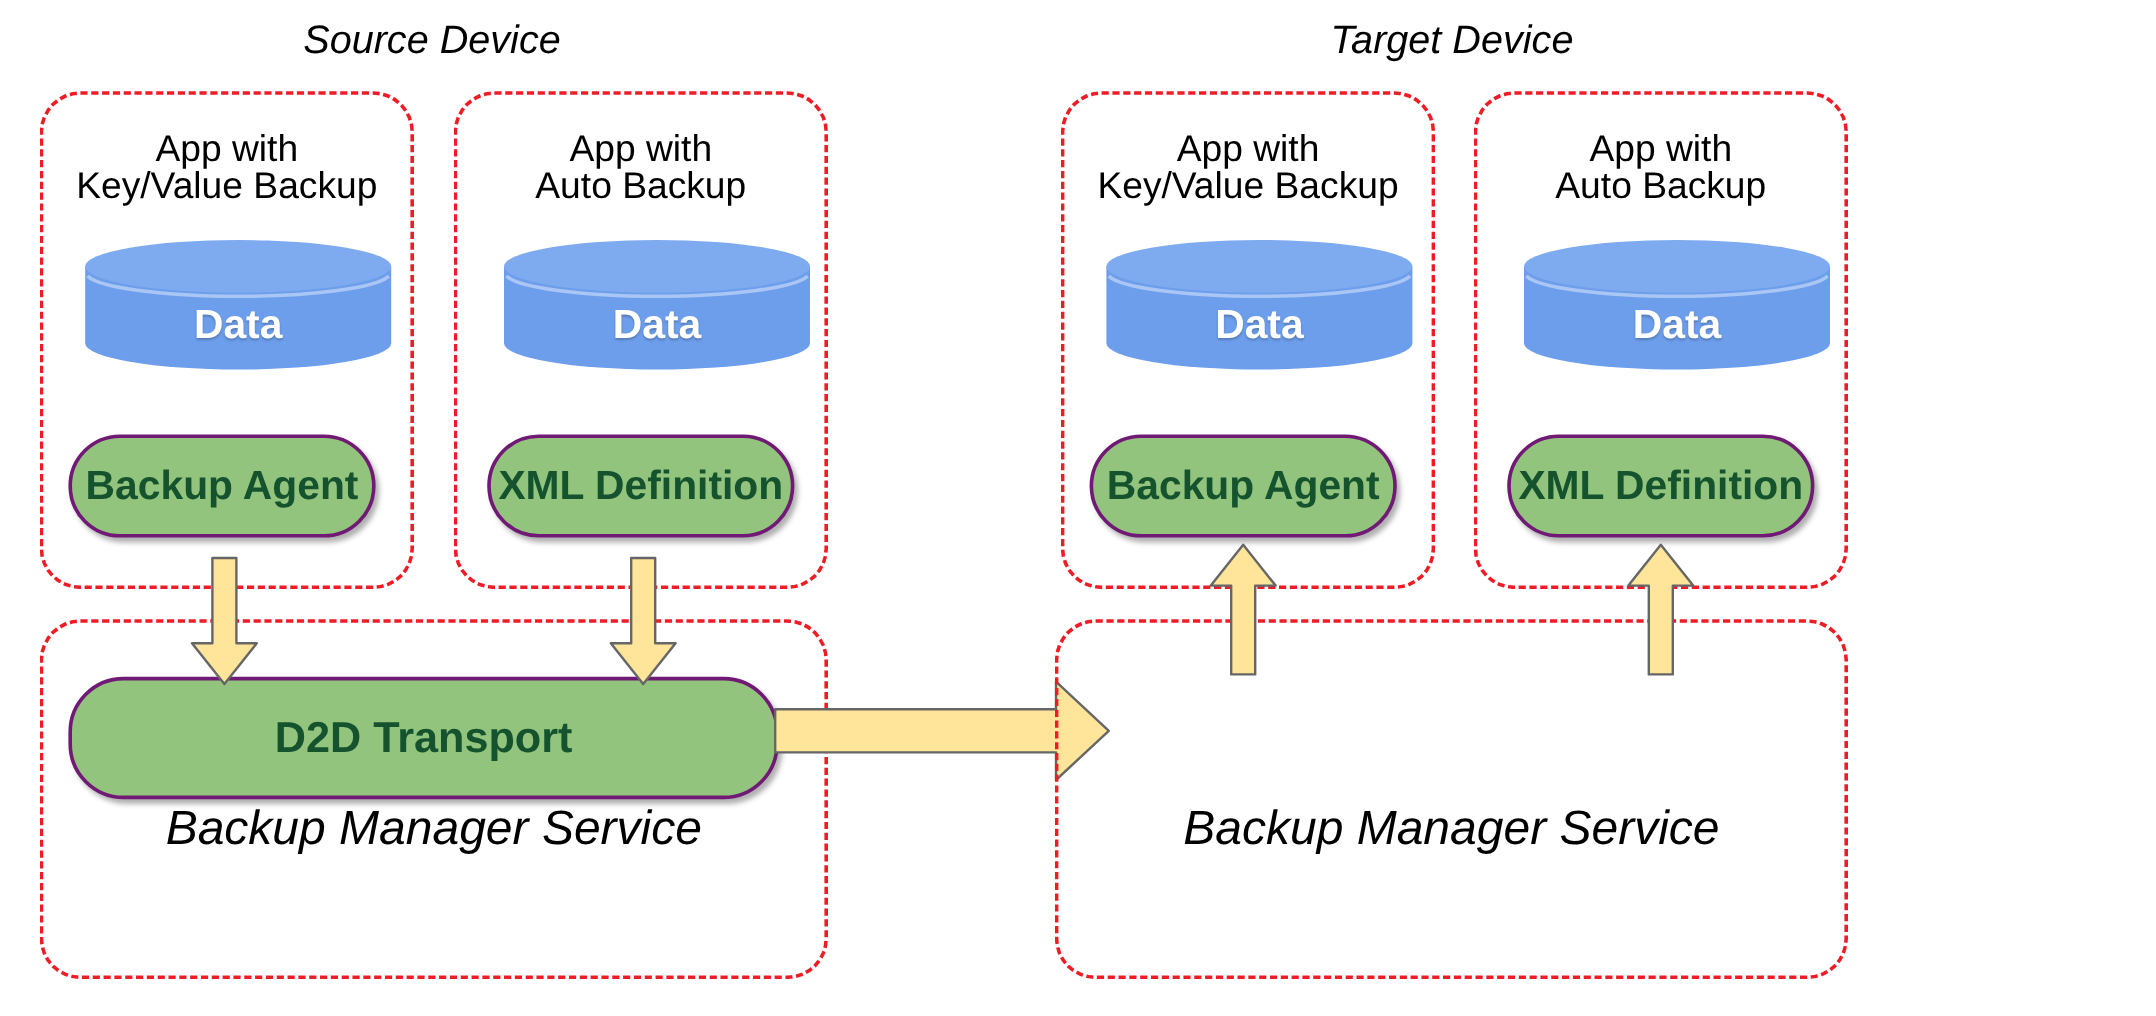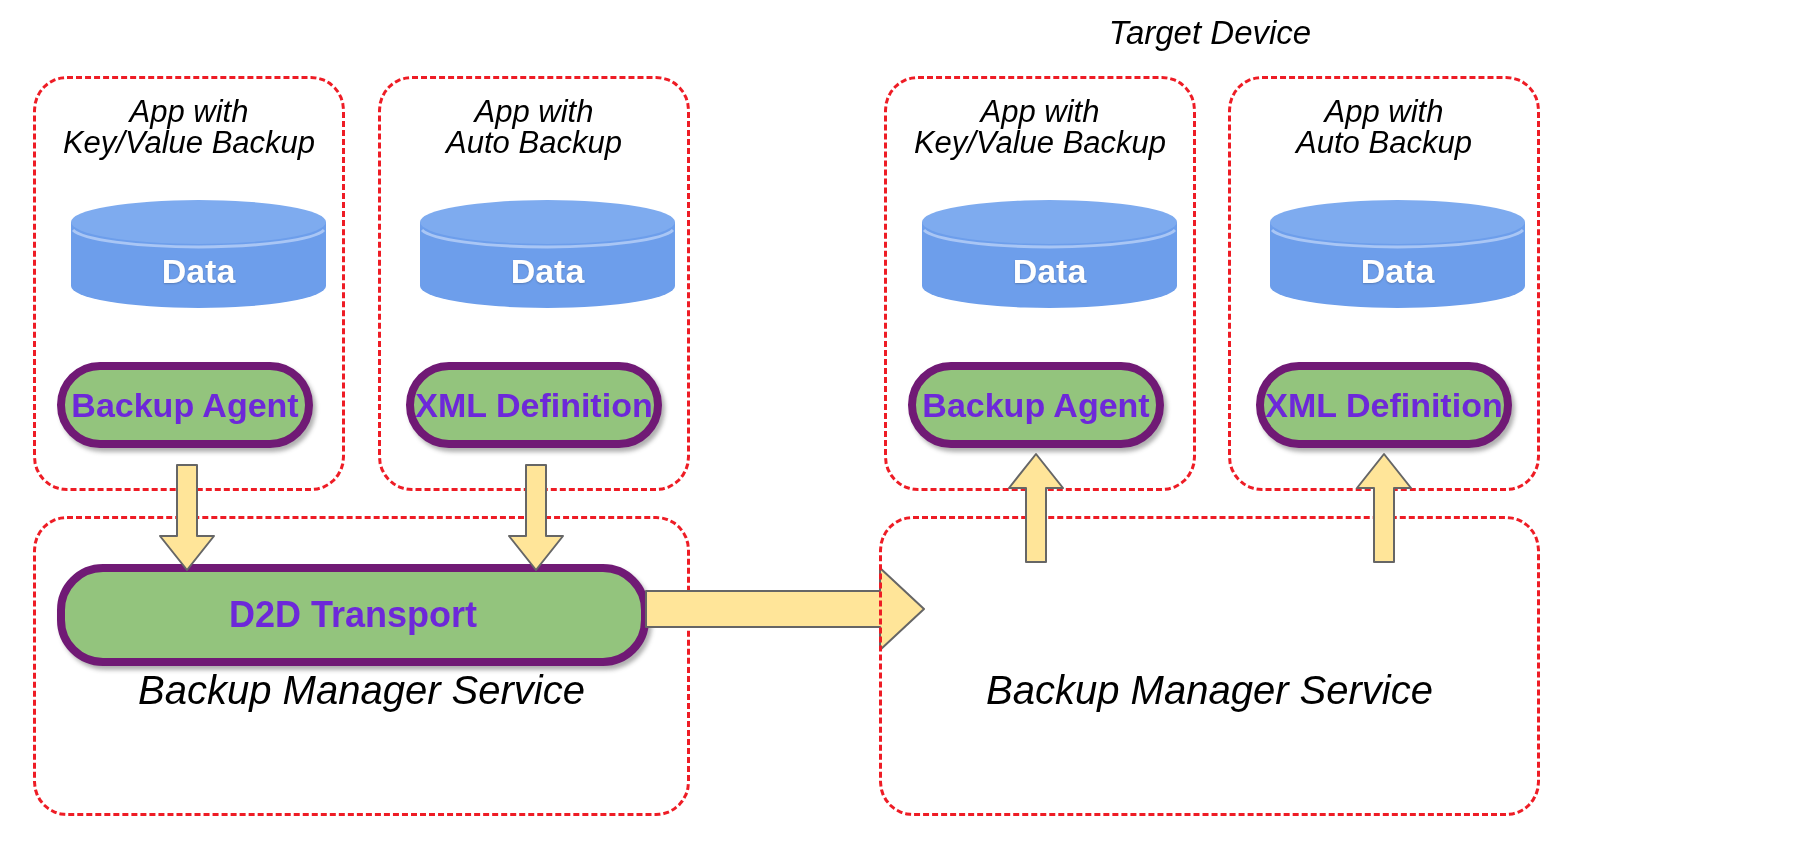--- a/index.html
+++ b/index.html
@@ -35,27 +35,27 @@
     position: absolute;
     border: 3px dashed #ee1c25;
     border-radius: 34px;
     box-sizing: border-box;
     background: transparent;
   }
 
   
   .app-label {
     position: absolute;
-    font-style: italic;
     font-size: 31px;
     line-height: 1.0;
     color: #000000;
     text-align: center;
     white-space: pre-line;
     font-family: "Liberation Sans", sans-serif;
+    margin-top: 12px;
   }
 
   
   .service-label {
     position: absolute;
     font-style: italic;
     font-size: 40px;
     color: #000000;
     text-align: center;
     white-space: nowrap;
@@ -82,26 +82,26 @@
     font-weight: bold;
     font-size: 34px;
     font-family: "Liberation Sans", sans-serif;
     text-shadow: 0 1px 2px rgba(0,0,0,0.22);
   }
 
   
   .green-box {
     position: absolute;
     background: #93c47d;
-    border: 8px solid #701a75;
+    border: 3px solid #701a75;
     box-sizing: border-box;
     display: flex;
     align-items: center;
     justify-content: center;
-    color: #6d28d9;
+    color: #14532d;
     font-weight: bold;
     font-family: "Liberation Sans", sans-serif;
     box-shadow: 3px 4px 4px rgba(80,80,80,0.45);
   }
   .green-box.pill {
     border-radius: 46px;
     font-size: 34px;
   }
   .green-box.transport {
     border-radius: 46px;
@@ -115,20 +115,21 @@
   .arrow svg {
     display: block;
     overflow: visible;
   }
 </style>
 </head>
 <body>
 
 <div id="canvas">
 
+  <div class="device-title" style="left:30px; top:14px; width:660px;">Source Device</div>
 
   <div class="dashed-box" style="left:33px; top:76px; width:312px; height:415px;"></div>
   <div class="app-label" style="left:33px; top:96px; width:312px;">App with
 Key/Value Backup</div>
 
   <div class="cylinder" style="left:57px; top:200px; width:255px; height:108px;">
     <svg class="cyl-svg" viewBox="0 0 255 108" preserveAspectRatio="none">
       <path d="M0,22 L0,86 A127.5,22 0 0 0 255,86 L255,22 Z" fill="#6d9eeb"></path>
       <ellipse cx="127.5" cy="22" rx="127.5" ry="22" fill="#7eabef"></ellipse>
       <path d="M2,30 A127,20 0 0 0 253,30" fill="none" stroke="#a9c6f5" stroke-width="3"></path>

